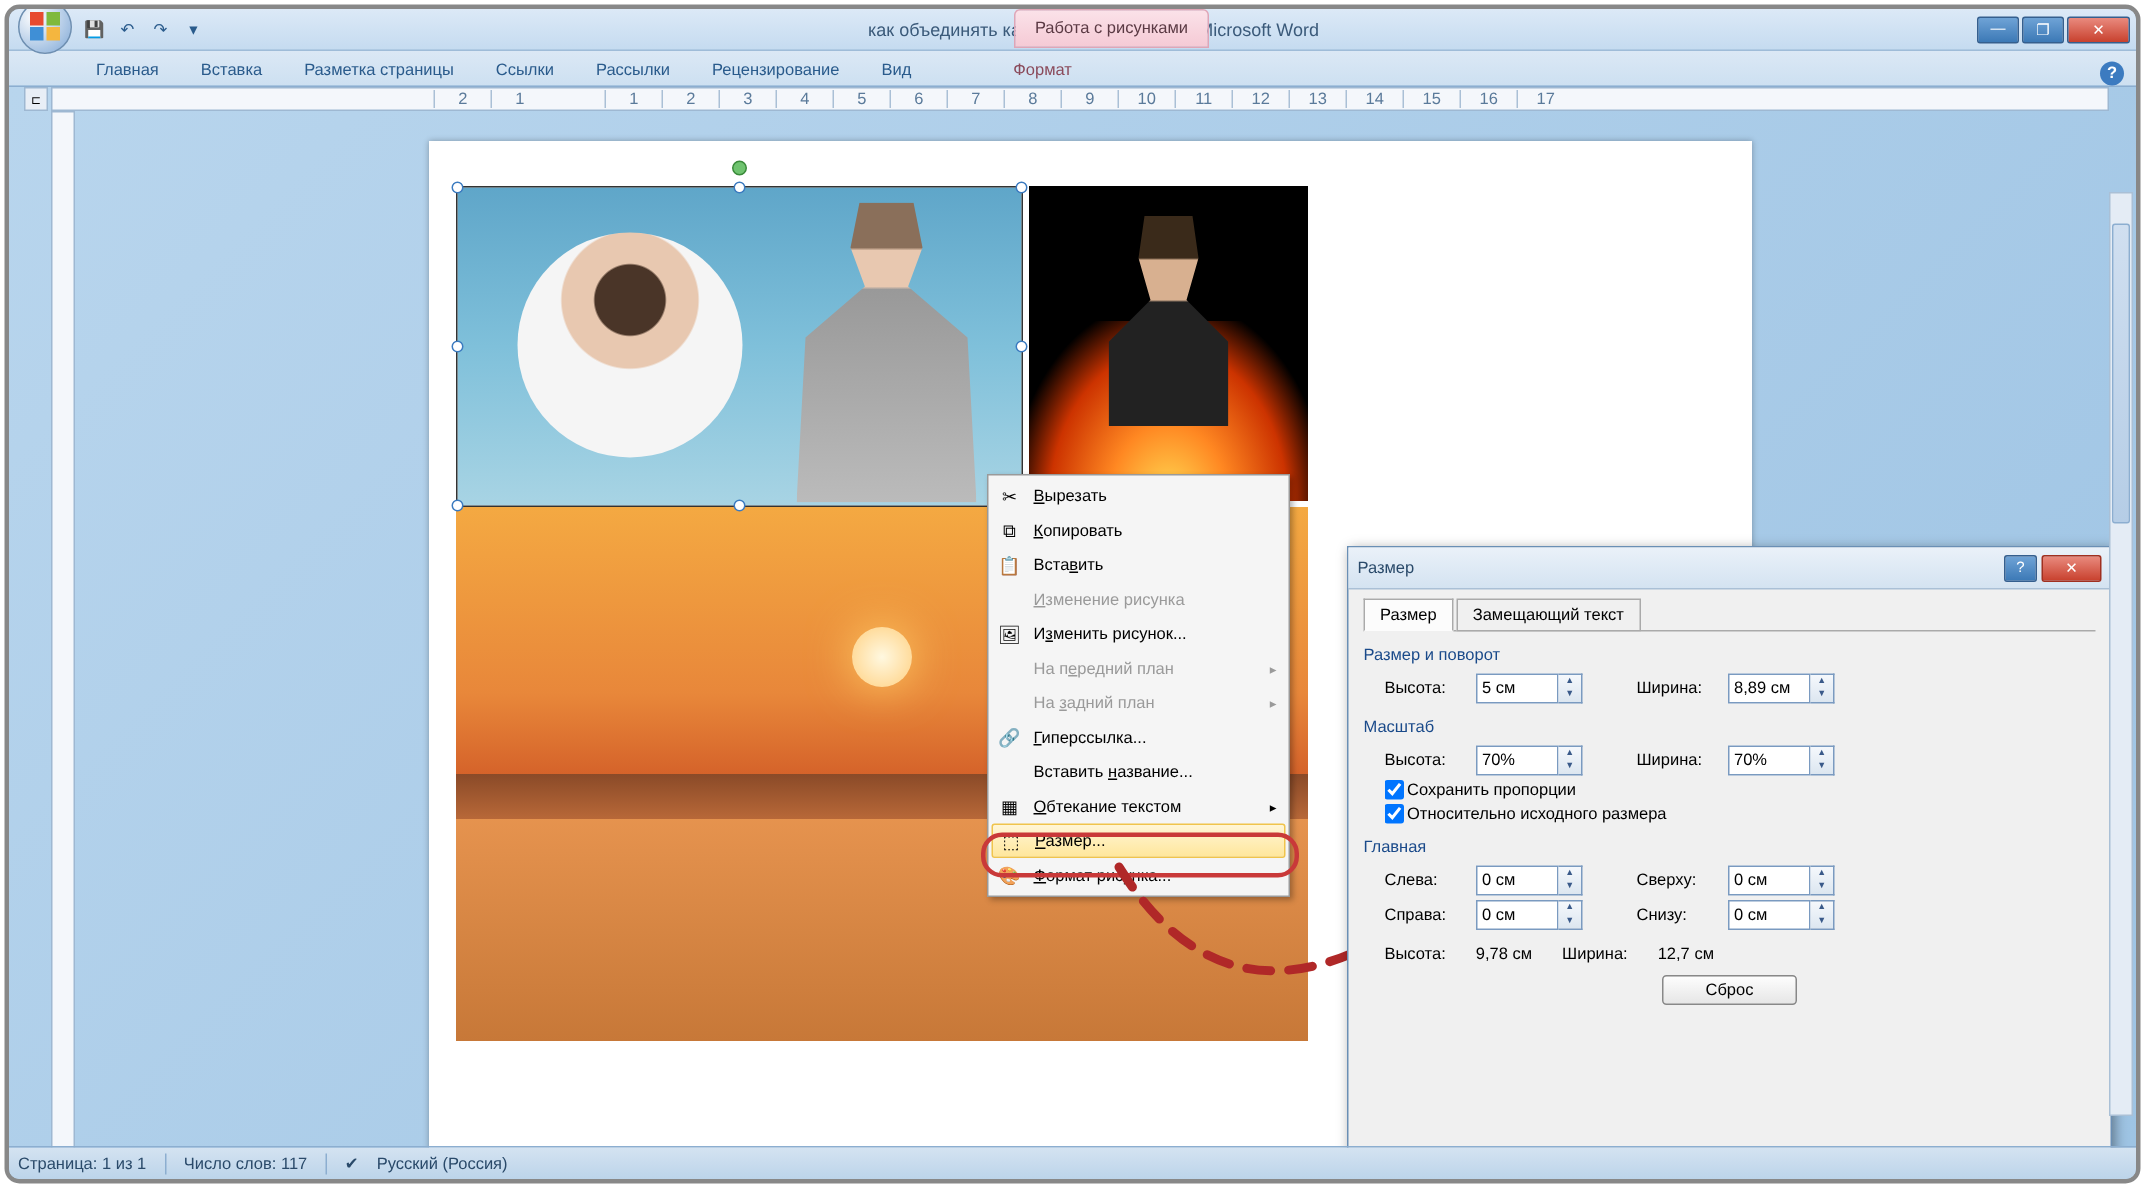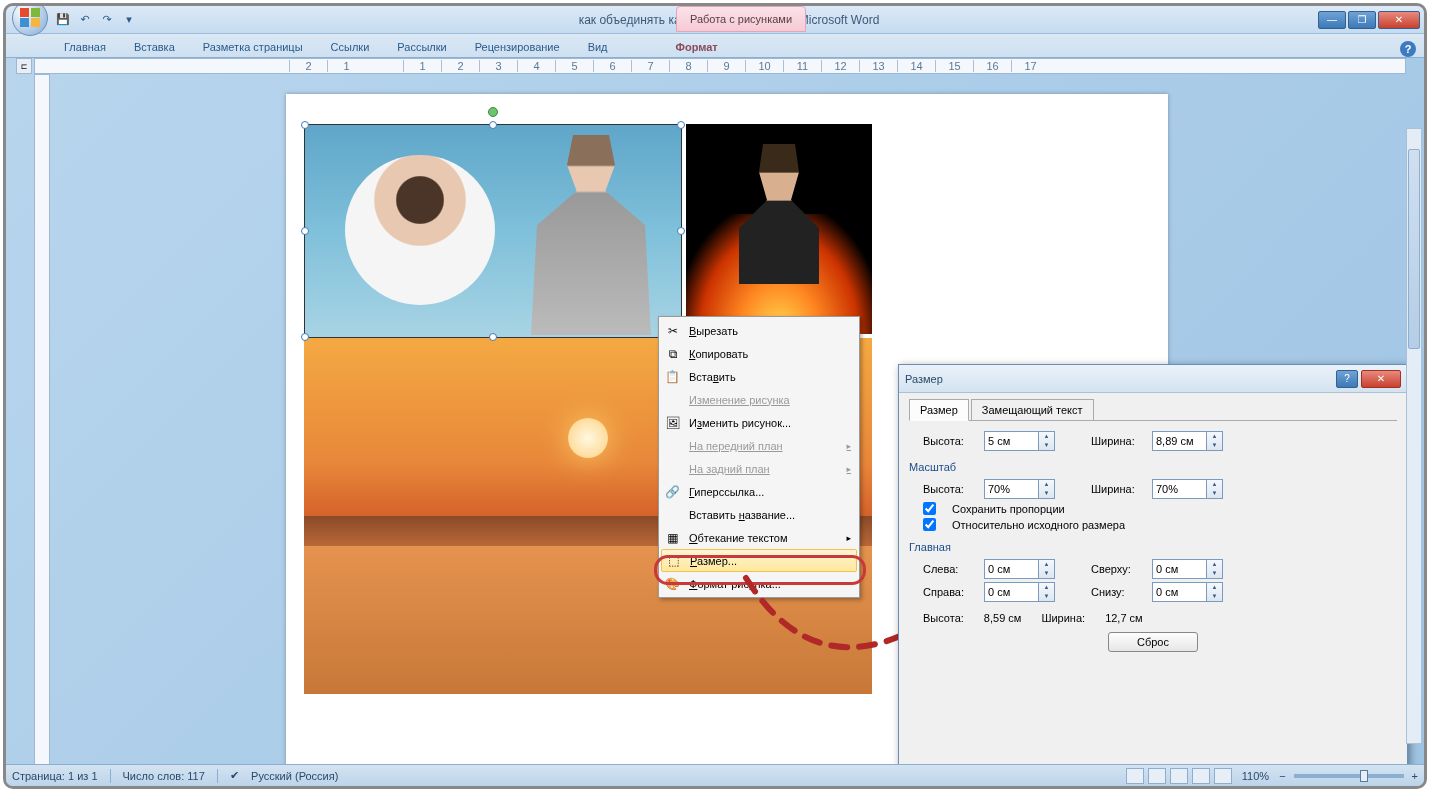--- a/index.html
+++ b/index.html
@@ -15,21 +15,21 @@
 .doctitle{flex:1;text-align:center;color:#3b5a7a;font-size:12px;}
 .win-btns{display:flex;gap:2px;}
 .wbtn{width:28px;height:18px;border:1px solid #355f8e;border-radius:2px;display:flex;align-items:center;justify-content:center;font-size:10px;color:#fff;}
 .wbtn.min{background:linear-gradient(#6fa3d6,#3c79b6);}
 .wbtn.max{background:linear-gradient(#6fa3d6,#3c79b6);}
 .wbtn.close{background:linear-gradient(#e98a7e,#c8412e);width:42px;}
 .contextual-tab{position:absolute;top:0;left:670px;height:26px;width:130px;background:linear-gradient(#fbe2e9,#f5cad5);border:1px solid #e0a5b6;border-radius:4px 4px 0 0;display:flex;align-items:center;justify-content:center;color:#5b3a44;font-size:11px;}
 
 .tabs{height:24px;background:linear-gradient(#dbe8f5,#cde0f1);display:flex;align-items:flex-end;padding:0 8px 0 48px;gap:8px;border-bottom:1px solid #8caed0;}
 .tab{padding:4px 10px;color:#2a5b8c;cursor:default;}
-.tab.ctx{color:#8a4a5a;font-weight:bold;}
+.tab.ctx{color:#8a4a5a;}
 .help-ic{margin-left:auto;width:16px;height:16px;border-radius:50%;background:#3c7bc0;color:#fff;text-align:center;line-height:16px;font-weight:bold;}
 
 .workspace{position:absolute;top:52px;left:0;right:0;bottom:20px;background:linear-gradient(135deg,#b8d5ed 0%,#9ec4e4 100%);}
 .hruler{position:absolute;top:0;left:28px;right:18px;height:16px;background:#f4f7fb;border:1px solid #9eb8d2;font-size:9px;color:#5a7a9a;display:flex;align-items:center;padding-left:254px;overflow:hidden;}
 .hruler span{display:inline-block;width:38px;text-align:center;border-left:1px solid #aac0d6;}
 .vruler{position:absolute;top:16px;left:28px;width:16px;bottom:0;background:#f4f7fb;border:1px solid #9eb8d2;}
 .rsel{position:absolute;top:0;left:10px;width:16px;height:16px;background:#e8eef6;border:1px solid #9eb8d2;display:flex;align-items:center;justify-content:center;font-size:8px;}
 .page{position:absolute;top:36px;left:280px;width:882px;height:700px;background:#fff;box-shadow:0 0 4px rgba(0,0,0,.3);}
 
 .img1{position:absolute;top:30px;left:18px;width:378px;height:214px;background:linear-gradient(180deg,#5fa6c9 0%,#7fc0da 50%,#a8d4e4 100%);border:1px solid #333;}
@@ -40,21 +40,21 @@
 .img2{position:absolute;top:30px;left:400px;width:186px;height:210px;background:#000;}
 .fire{position:absolute;bottom:0;left:0;right:0;height:120px;background:radial-gradient(ellipse at 50% 100%,#ffdd55 0%,#ff8822 30%,#cc3300 60%,transparent 80%);}
 .person3{position:absolute;top:20px;left:50%;width:80px;height:140px;margin-left:-40px;background:linear-gradient(180deg,#3a2a1a 0%,#3a2a1a 20%,#d8b090 21%,#d8b090 40%,#222 41%);clip-path:polygon(30% 0,70% 0,75% 20%,65% 40%,100% 60%,100% 100%,0 100%,0 60%,35% 40%,25% 20%);}
 .img3{position:absolute;top:244px;left:18px;width:568px;height:356px;background:linear-gradient(180deg,#f4a942 0%,#e8873a 35%,#d5632a 50%,#e89550 55%,#c77838 100%);}
 .sun{position:absolute;top:80px;left:50%;width:40px;height:40px;margin-left:-20px;background:radial-gradient(circle,#fff8e0,#ffd080);border-radius:50%;box-shadow:0 0 30px #ffcc66;}
 .sea{position:absolute;top:50%;left:0;right:0;height:30px;background:linear-gradient(180deg,#8a4a28,#b86838);}
 
 .ctxmenu{position:absolute;top:258px;left:652px;width:202px;background:#f5f5f5;border:1px solid #9a9a9a;box-shadow:2px 2px 4px rgba(0,0,0,.3);padding:2px;}
 .ctxmenu .mi{display:flex;align-items:center;height:23px;padding:0 6px 0 2px;gap:6px;}
 .ctxmenu .mi .ic{width:20px;height:18px;display:flex;align-items:center;justify-content:center;font-size:12px;}
-.ctxmenu .mi.dis{color:#9a9a9a;text-decoration:underline;}
+.ctxmenu .mi.dis{color:#9a9a9a;}
 .ctxmenu .mi.sub::after{content:"▸";margin-left:auto;font-size:9px;}
 .ctxmenu .mi u{text-decoration:underline;}
 .ctxmenu .mi.hl{background:linear-gradient(#fff5d6,#ffe79c);border:1px solid #f0c44c;border-radius:2px;}
 .red-oval{position:absolute;top:497px;left:648px;width:212px;height:30px;border:3px solid #c93939;border-radius:14px;pointer-events:none;}
 
 .dlg{position:absolute;top:306px;left:892px;width:510px;height:440px;background:#f0f0f0;border:1px solid #6a8fb5;box-shadow:2px 2px 8px rgba(0,0,0,.4);}
 .dlg-title{height:28px;background:linear-gradient(#eaf1f9,#d4e3f1);display:flex;align-items:center;padding:0 6px;border-bottom:1px solid #aac0d6;}
 .dlg-title .t{flex:1;color:#2a4a6a;}
 .dlg-title .hb{width:22px;height:18px;background:linear-gradient(#6fa3d6,#3c79b6);border:1px solid #355f8e;border-radius:2px;margin-left:2px;color:#fff;display:flex;align-items:center;justify-content:center;font-size:10px;}
 .dlg-title .cb{width:40px;height:18px;background:linear-gradient(#e98a7e,#c8412e);border:1px solid #a03020;border-radius:2px;margin-left:3px;color:#fff;display:flex;align-items:center;justify-content:center;font-size:10px;}
@@ -64,21 +64,21 @@
 .dlg-tab.act{background:#fcfcfc;border-bottom:1px solid #fcfcfc;}
 .grp{margin:10px 0 4px;}
 .grp-t{color:#1a4a8a;margin-bottom:6px;}
 .row{display:flex;align-items:center;margin:3px 0 3px 14px;gap:6px;}
 .row label{width:55px;}
 .row label.w2{width:55px;margin-left:30px;}
 .spin{display:flex;align-items:center;}
 .spin input{width:55px;height:20px;border:1px solid #7a9ac0;padding:0 3px;}
 .spin .arr{width:16px;height:20px;border:1px solid #7a9ac0;border-left:none;background:linear-gradient(#f5f8fc,#dce6f0);display:flex;flex-direction:column;}
 .spin .arr span{flex:1;font-size:6px;text-align:center;line-height:9px;color:#3a5a8a;}
-.chk{margin:3px 0 3px 14px;display:flex;align-items:flex-end;gap:16px;}
+.chk{margin:3px 0 3px 14px;display:flex;align-items:flex-end;gap:2px;}
 .chk input{width:13px;height:13px;}
 .orig{margin:4px 0 4px 14px;display:flex;gap:20px;}
 .dlg-btn{padding:3px 28px;border:1px solid #888;background:linear-gradient(#fdfdfd,#e6e6e6);border-radius:3px;}
 .reset-row{text-align:center;margin-top:8px;}
 .dlg-foot{position:absolute;bottom:8px;right:10px;}
 
 .arrow-svg{position:absolute;top:460px;left:720px;width:380px;height:280px;pointer-events:none;}
 
 .status{position:absolute;bottom:0;left:0;right:0;height:22px;background:linear-gradient(#d4e3f1,#bcd4ea);border-top:1px solid #8caed0;display:flex;align-items:center;padding:0 6px;color:#2a4a6a;gap:12px;}
 .status .sep{width:1px;height:14px;background:#8caed0;}
@@ -242,20 +242,21 @@
         <div class="hb">?</div>
         <div class="cb">✕</div>
       </div>
       <div class="dlg-body">
         <div class="dlg-tabs">
           <div class="dlg-tab act">Размер</div>
           <div class="dlg-tab">Замещающий текст</div>
         </div>
 
         <div class="grp">
+            <div class="grp-t">Размер и поворот</div>
           <div class="row">
             <label>Высота:</label>
             <div class="spin">
                 <input value="5 см" style="">
                 <div class="arr">
                   <span>▲</span>
                   <span>▼</span>
                 </div>
               </div>
             <label class="w2">Ширина:</label>
@@ -335,21 +336,21 @@
                   <span>▲</span>
                   <span>▼</span>
                 </div>
               </div>
           </div>
         </div>
 
         <div class="grp">
           <div class="orig">
             <span>Высота:</span>
-            <span>8,59 см</span>
+            <span>9,78 см</span>
             <span>Ширина:</span>
             <span>12,7 см</span>
           </div>
           <div class="reset-row"><button class="dlg-btn">Сброс</button></div>
         </div>
       </div>
       <div class="dlg-foot"><button class="dlg-btn">Закрыть</button></div>
     </div>
 
     <div class="scroll-v">
@@ -357,27 +358,14 @@
       </div>
   </div>
 
   <div class="status">
     <span>Страница: 1 из 1</span>
       <div class="sep"></div>
     <span>Число слов: 117</span>
       <div class="sep"></div>
     <span>✔</span>
     <span>Русский (Россия)</span>
-    <div class="right">
-      <div class="vbtn"></div>
-      <div class="vbtn"></div>
-      <div class="vbtn"></div>
-      <div class="vbtn"></div>
-      <div class="vbtn"></div>
-      <span style="margin:0 6px">110%</span>
-      <span>−</span>
-      <div class="zoom-sl">
-          <div class="th"></div>
-        </div>
-      <span>+</span>
-    </div>
   </div>
 </div>
 
 </body></html>

